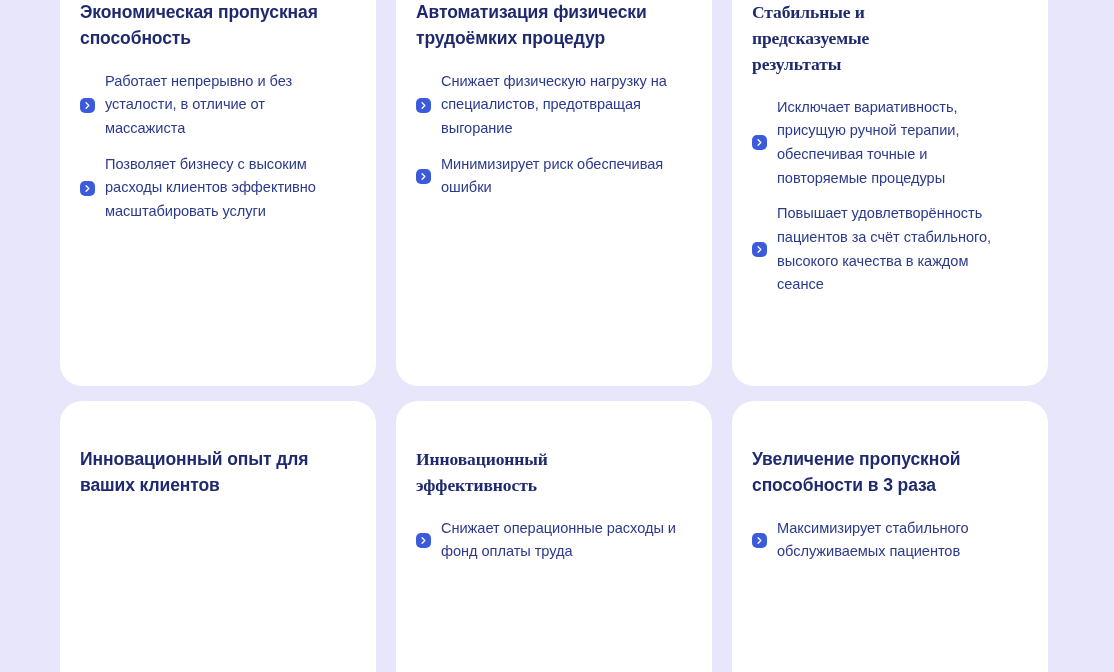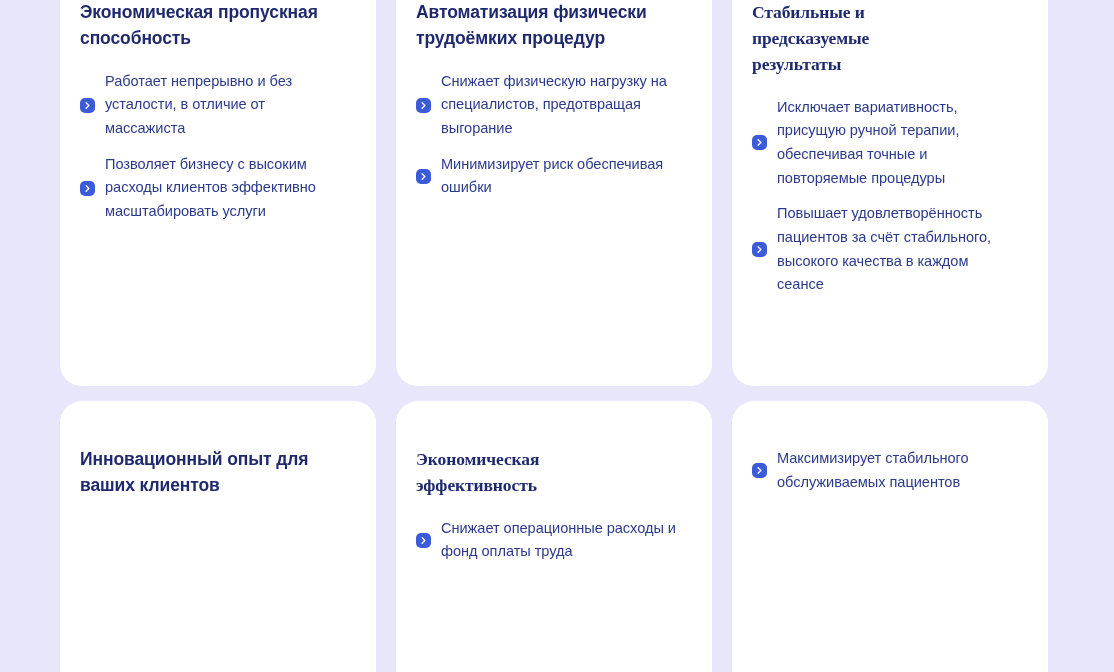--- a/index.html
+++ b/index.html
@@ -165,34 +165,35 @@
           <span class="bullet-text">Повышает удовлетворённость пациентов за счёт стабильного, высокого качества в каждом сеансе</span>
         </li>
       </ul>
     </div>
 
     <div class="card card-row-2">
       <h3 class="card-title">Инновационный опыт для ваших клиентов</h3>
     </div>
 
     <div class="card card-row-2">
-      <h3 class="card-title narrow">Экономическая эффективность</h3>
+      <h3 class="card-title narrow">Инновационный эффективность</h3>
       <ul class="bullets">
         <li class="bullet">
           <span class="bullet-icon">
             <svg viewBox="0 0 8 8" aria-hidden="true">
                 <path d="M2.4 0.9 L5.5 4 L2.4 7.1" fill="none" stroke="#ffffff" stroke-width="1.5" stroke-linecap="round" stroke-linejoin="round"></path>
               </svg>
           </span>
           <span class="bullet-text">Снижает операционные расходы и фонд оплаты труда</span>
         </li>
       </ul>
     </div>
 
     <div class="card card-row-2">
+      <h3 class="card-title">Увеличение пропускной способности в 3 раза</h3>
       <ul class="bullets">
         <li class="bullet">
           <span class="bullet-icon">
             <svg viewBox="0 0 8 8" aria-hidden="true">
                 <path d="M2.4 0.9 L5.5 4 L2.4 7.1" fill="none" stroke="#ffffff" stroke-width="1.5" stroke-linecap="round" stroke-linejoin="round"></path>
               </svg>
           </span>
           <span class="bullet-text">Максимизирует стабильного обслуживаемых пациентов</span>
         </li>
       </ul>

